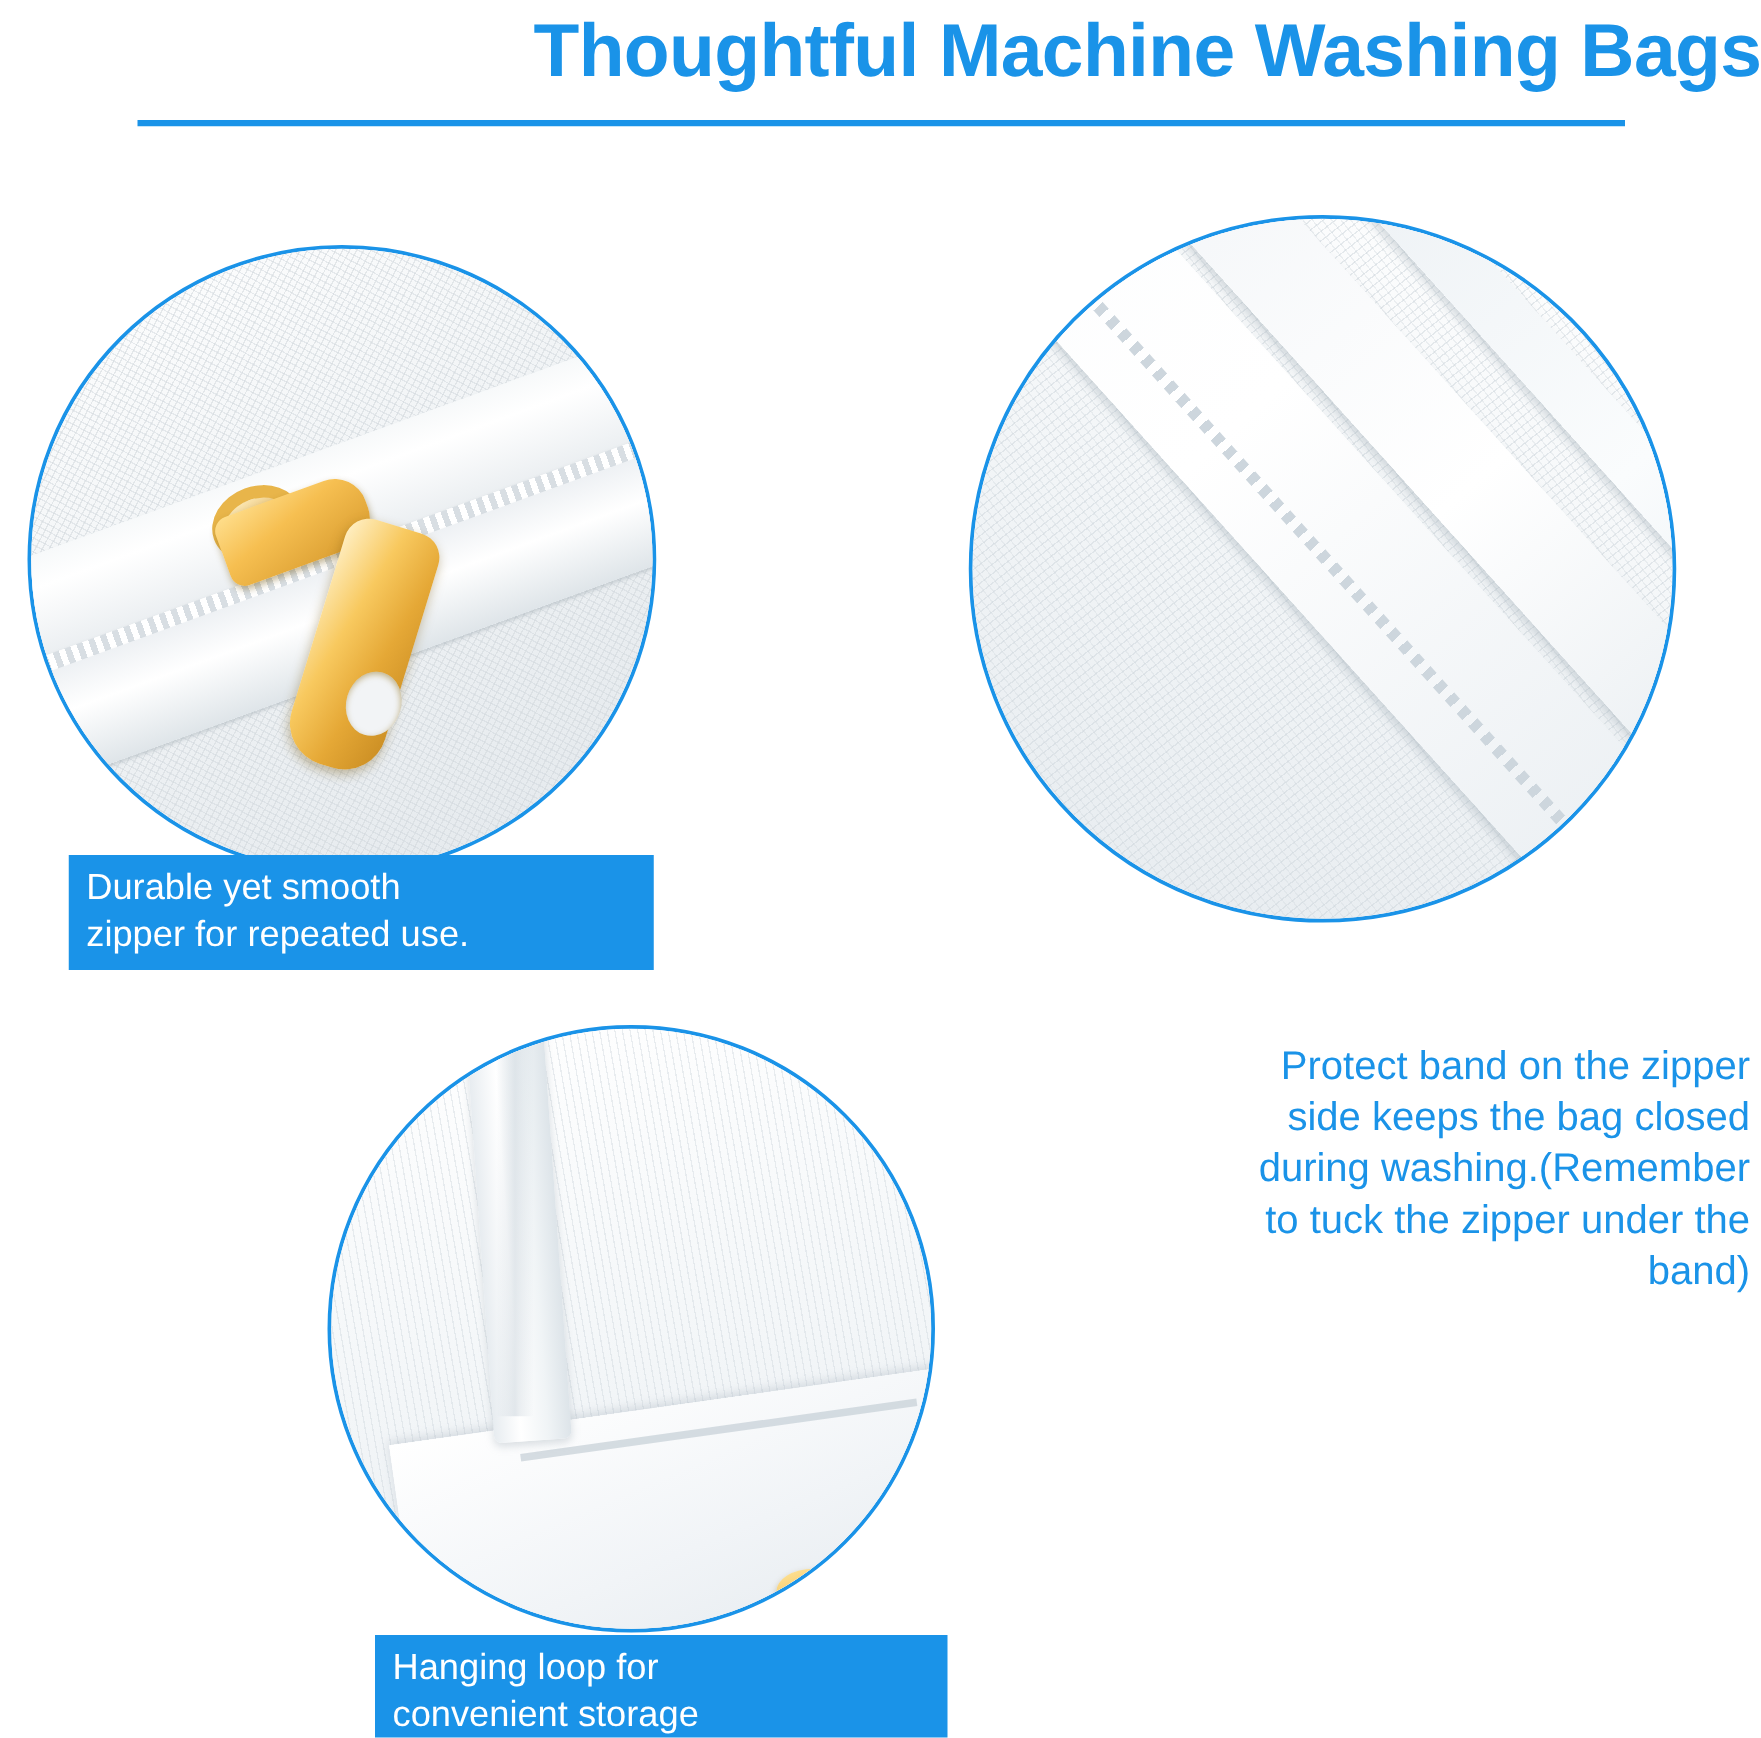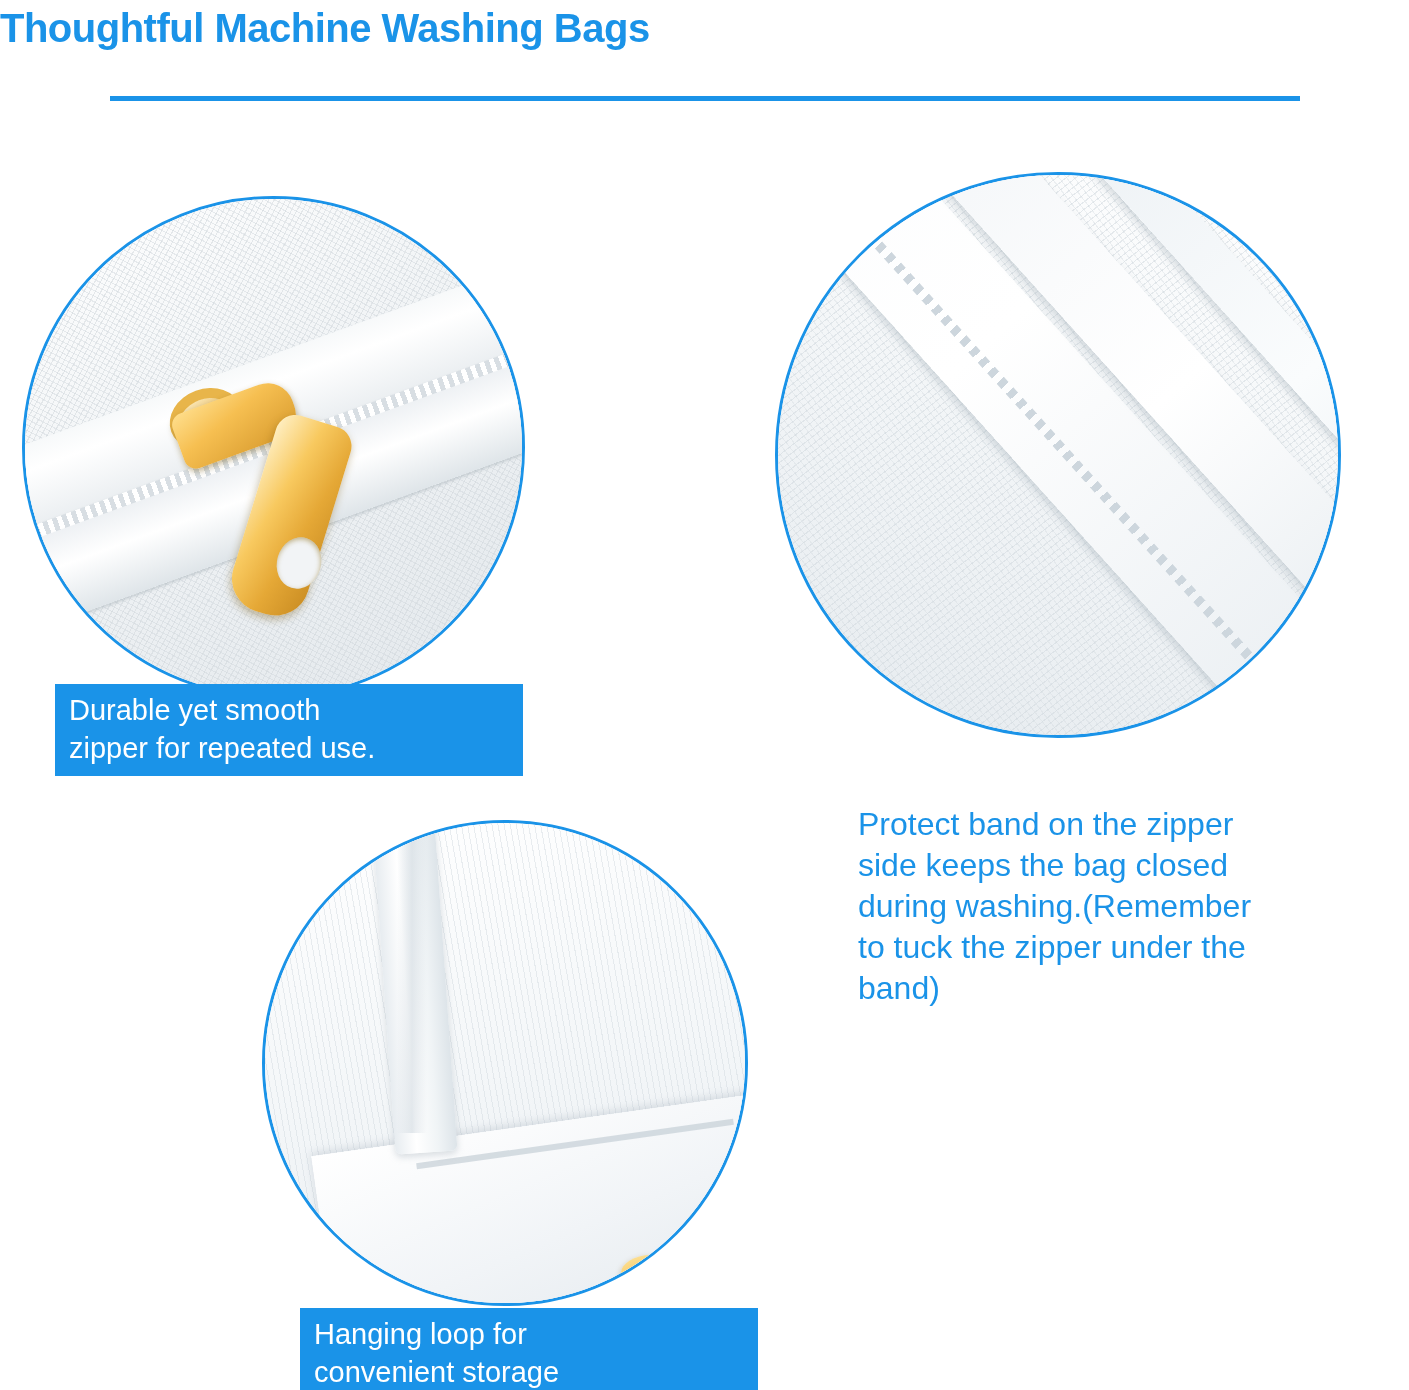--- a/index.html
+++ b/index.html
@@ -14,22 +14,22 @@
     overflow: hidden;
     font-family: "Liberation Sans", sans-serif;
   }
 
   
   #header-title {
     position: absolute;
     left: 0;
     top: 6px;
     width: 1409px;
-    text-align: left;
-    font-size: 40px;
+    text-align: right;
+    font-size: 60px;
     font-weight: bold;
     color: #1a93e8;
     letter-spacing: -0.5px;
     white-space: nowrap;
   }
   #header-rule {
     position: absolute;
     left: 110px;
     top: 96px;
     width: 1190px;
@@ -284,21 +284,21 @@
 zipper for repeated use.</div>
 
 <div class="photo-circle" id="circle-band">
   <div class="mesh"></div>
   <div class="band"></div>
   <div class="band b2"></div>
   <div class="band b3"></div>
   <div class="stitch"></div>
 </div>
 
-<div class="blue-paragraph" style="left:858px; top:804px; width:542px;">Protect band on the zipper
+<div class="blue-paragraph" style="left:858px; top:832px; width:542px;text-align:right;">Protect band on the zipper
 side keeps the bag closed
 during washing.(Remember
 to tuck the zipper under the
 band)</div>
 
 <div class="photo-circle" id="circle-loop">
   <div class="mesh"></div>
   <div class="body-panel"></div>
   <div class="body-fold"></div>
   <div class="strap"></div>

